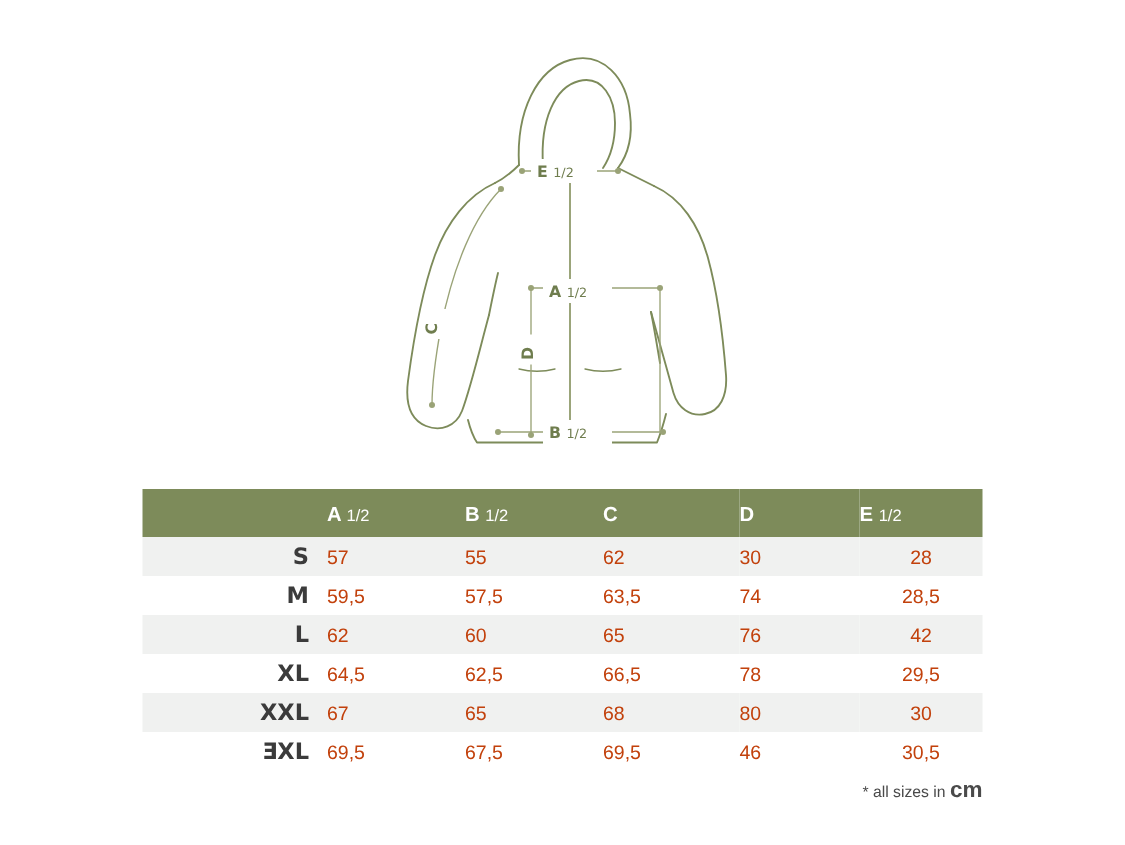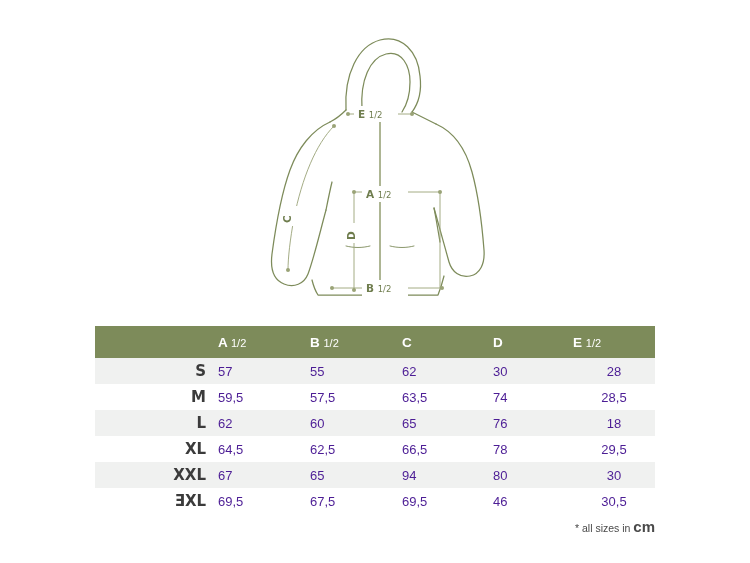--- a/index.html
+++ b/index.html
@@ -95,21 +95,21 @@
   .size-table td.label {
     font-size: 15px;
     font-weight: bold;
     color: #3b3b3b;
     text-align: right;
     padding-right: 12px;
     font-family: "DejaVu Sans", sans-serif;
   }
   .size-table td.val {
     font-size: 13px;
-    color: #4c1d95;
+    color: #c2410c;
   }
   .col-label { width: 123px; }
   .col-a { width: 92px; }
   .col-b { width: 92px; }
   .col-c { width: 91px; }
   .col-d { width: 80px; }
   .col-e { width: 82px; }
 
   .cell-pad-a { padding-left: 8px; }
   .cell-pad-b { padding-left: 8px; }
@@ -252,35 +252,35 @@
         <td class="val cell-pad-c">63,5</td>
         <td class="val cell-pad-d">74</td>
         <td class="val cell-pad-e">28,5</td>
       </tr>
       <tr class="odd">
         <td class="label">L</td>
         <td class="val cell-pad-a">62</td>
         <td class="val cell-pad-b">60</td>
         <td class="val cell-pad-c">65</td>
         <td class="val cell-pad-d">76</td>
-        <td class="val cell-pad-e">18</td>
+        <td class="val cell-pad-e">42</td>
       </tr>
       <tr class="even">
         <td class="label">XL</td>
         <td class="val cell-pad-a">64,5</td>
         <td class="val cell-pad-b">62,5</td>
         <td class="val cell-pad-c">66,5</td>
         <td class="val cell-pad-d">78</td>
         <td class="val cell-pad-e">29,5</td>
       </tr>
       <tr class="odd">
         <td class="label">XXL</td>
         <td class="val cell-pad-a">67</td>
         <td class="val cell-pad-b">65</td>
-        <td class="val cell-pad-c">94</td>
+        <td class="val cell-pad-c">68</td>
         <td class="val cell-pad-d">80</td>
         <td class="val cell-pad-e">30</td>
       </tr>
       <tr class="even">
         <td class="label"><span class="mirror">E</span>XL</td>
         <td class="val cell-pad-a">69,5</td>
         <td class="val cell-pad-b">67,5</td>
         <td class="val cell-pad-c">69,5</td>
         <td class="val cell-pad-d">46</td>
         <td class="val cell-pad-e">30,5</td>

